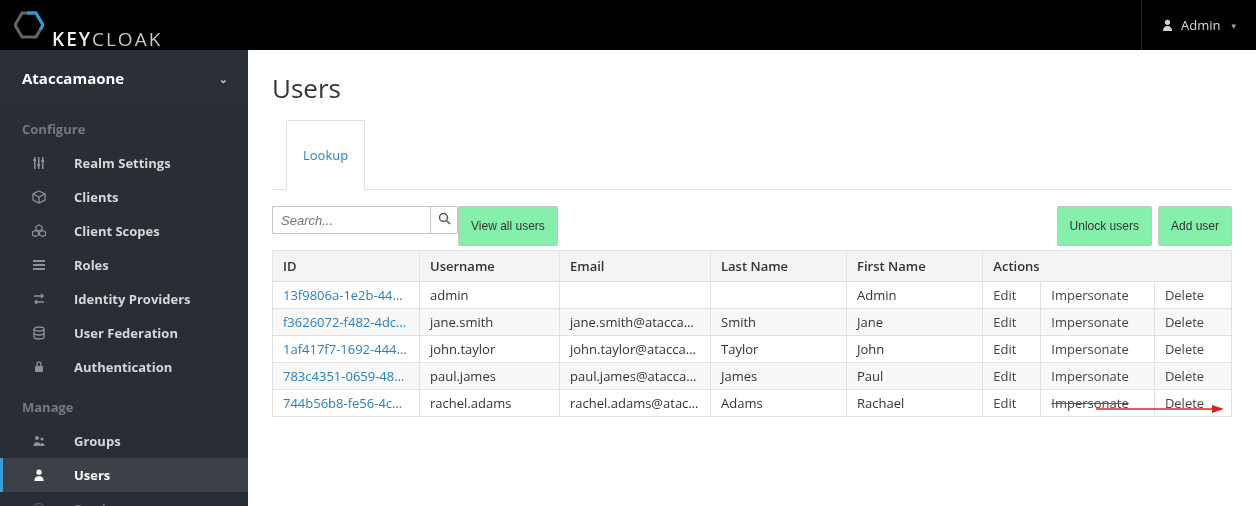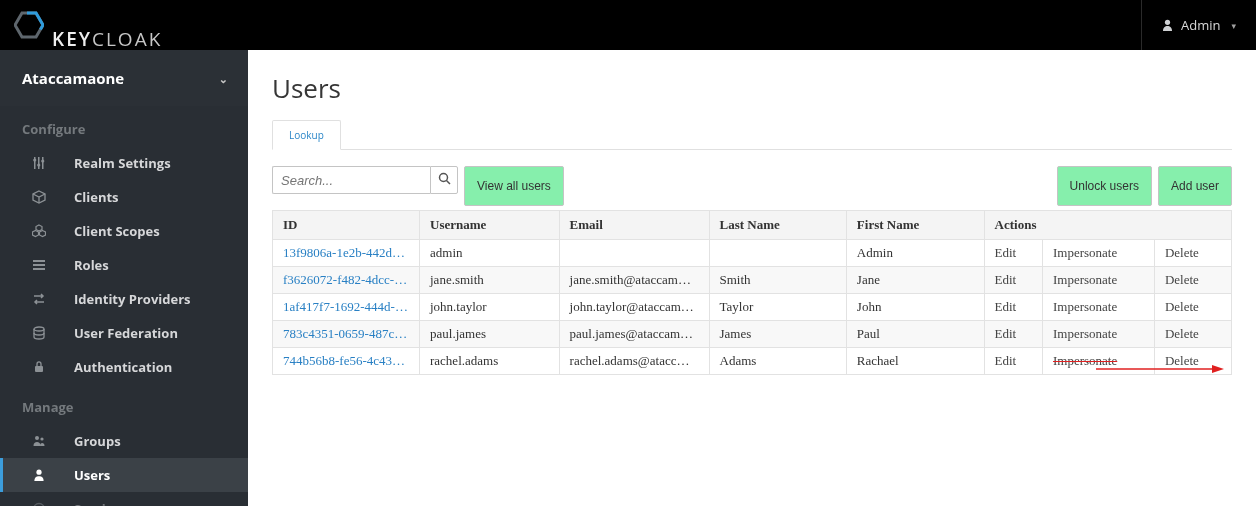--- a/index.html
+++ b/index.html
@@ -121,36 +121,37 @@
     font-weight: 400;
     color: #363636;
     margin-bottom: 14px;
   }
   .tabs {
     border-bottom: 1px solid #e0e0e0;
     margin-bottom: 16px;
   }
   .tab {
     display: inline-block;
-    padding: 7px 16px;
+    padding: 25px 16px;
     border: 1px solid #e0e0e0;
     border-bottom-color: #fff;
     margin-bottom: -1px;
     color: #2b86c8;
     background: #fff;
     cursor: pointer;
     border-radius: 2px 2px 0 0;
-    font-size: 10px;
+    font-size: 13px;
+    margin-left: 14px;
   }
   .toolbar {
     display: flex;
     justify-content: space-between;
     margin-bottom: 2px;
   }
-  .toolbar-left { display: flex; gap: 6px; }
+  .toolbar-left { display: flex; gap: 0; }
   .toolbar-right { display: flex; gap: 6px; }
   .search-group {
     display: flex;
   }
   .search-input {
     width: 158px;
     height: 28px;
     padding: 3px 8px;
     border: 1px solid #c4c4c4;
     border-right: none;
@@ -231,21 +232,21 @@
     pointer-events: none;
   }
   .arrow-annot svg { display: block; }
 
   .strike {
     text-decoration: line-through;
     text-decoration-color: #e02020;
     text-decoration-thickness: 1px;
   }
 
-  .table-wrap { position: relative; font-family: Liberation Serif, serif; }
+  .table-wrap { position: relative; }
 </style>
 </head>
 <body>
 
 <div class="header">
   <div class="brand">
     <span class="brand-logo">
       <svg width="30" height="28" viewBox="0 0 30 28">
         <polygon points="8,2 22,2 29,14 22,26 8,26 1,14" fill="none" stroke="#5e666d" stroke-width="3"></polygon>
         <polygon points="8,2 22,2 29,14 22,26 8,26 1,14" fill="none" stroke="#2f9bdb" stroke-width="3" stroke-dasharray="28 60" stroke-dashoffset="-5"></polygon>

